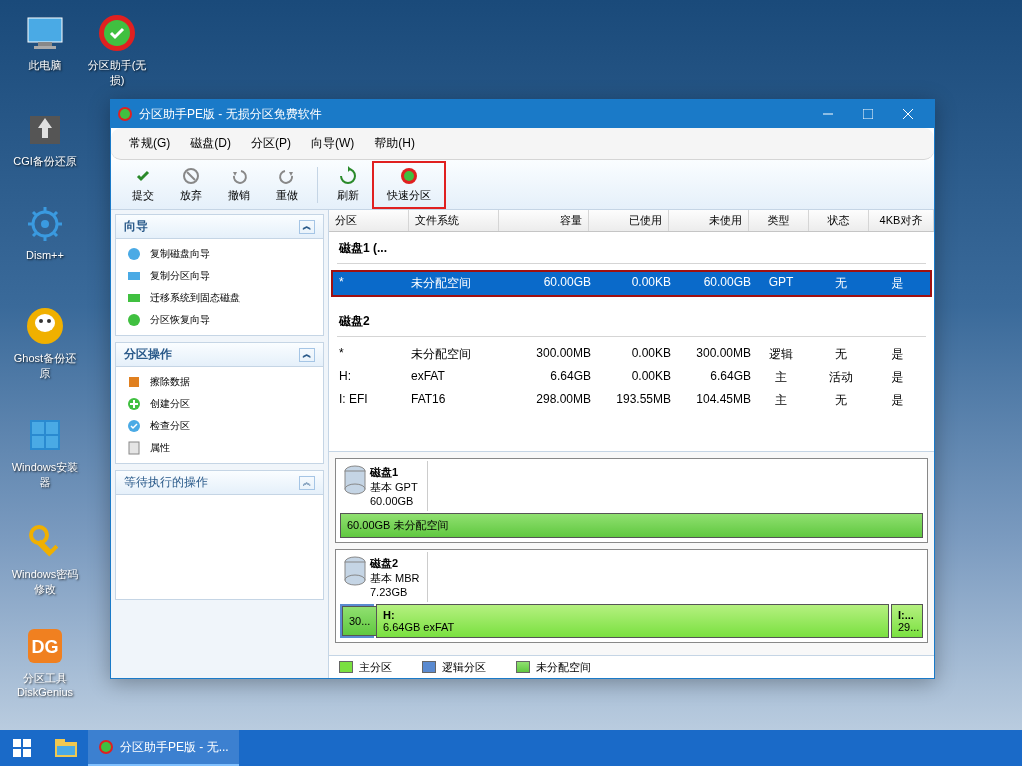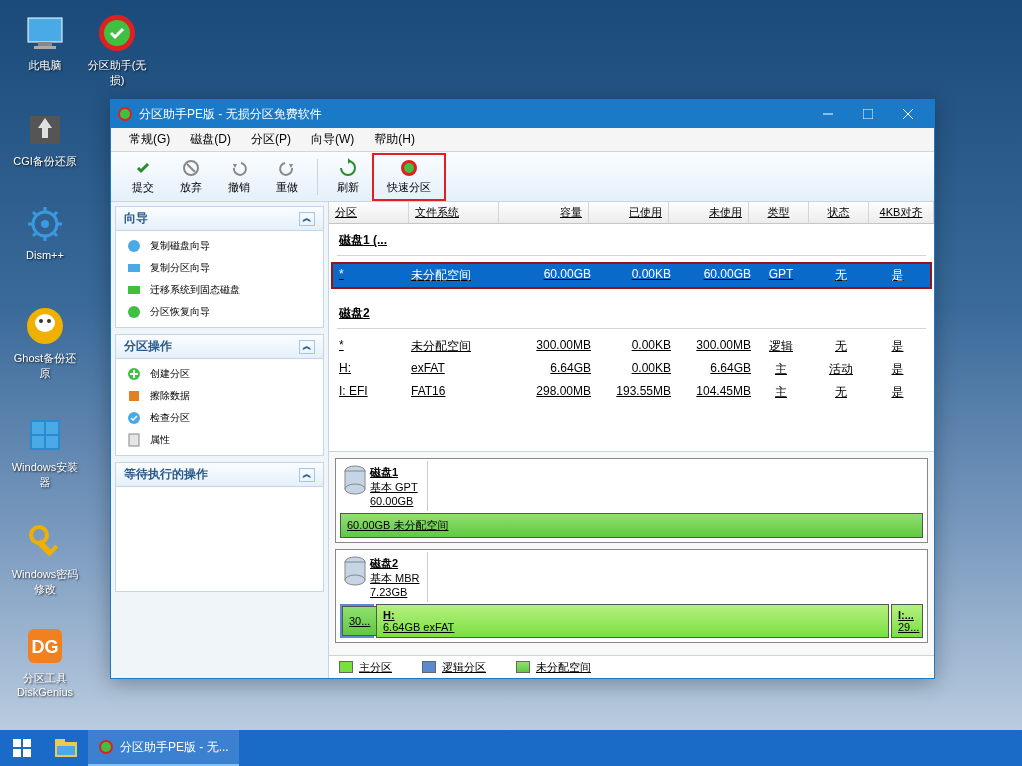--- a/index.html
+++ b/index.html
@@ -10,44 +10,44 @@
 .desktop-icon .icon-img { width: 42px; height: 42px; margin: 0 auto 4px; }
 .desktop-icon .label { text-shadow: 1px 1px 2px rgba(0,0,0,0.8); }
 
 
 .app-window { position: absolute; left: 110px; top: 99px; width: 825px; height: 580px; background: white; border: 1px solid #1a7ac8; box-shadow: 0 4px 20px rgba(0,0,0,0.3); display: flex; flex-direction: column; }
 .title-bar { height: 28px; background: #1a7ac8; display: flex; align-items: center; padding: 0 6px; color: white; font-size: 12px; }
 .title-bar .icon { width: 16px; height: 16px; margin-right: 6px; }
 .title-bar .title { flex: 1; }
 .window-btn { width: 40px; height: 28px; display: flex; align-items: center; justify-content: center; cursor: pointer; }
 
-.menu-bar { height: 24px; background: #f5f5f5; border-bottom: 1px solid #d5d5d5; display: flex; align-items: center; padding: 0 8px; font-size: 12px; }
+.menu-bar { height: 32px; background: #f5f5f5; border-bottom: 1px solid #d5d5d5; display: flex; align-items: center; padding: 0 8px; font-size: 12px; border-radius: 10px; }
 .menu-item { padding: 2px 10px; cursor: pointer; }
 
 .toolbar { height: 50px; background: linear-gradient(#fafdff, #e5f0fa); border-bottom: 1px solid #c5d5e5; display: flex; align-items: center; padding: 0 8px; }
 .tool-btn { width: 48px; height: 42px; display: flex; flex-direction: column; align-items: center; justify-content: center; font-size: 11px; cursor: pointer; border: 1px solid transparent; }
 .tool-btn .ico { width: 20px; height: 20px; margin-bottom: 2px; }
 .tool-sep { width: 1px; height: 36px; background: #c5d5e5; margin: 0 6px; }
 .tool-highlight { border: 2px solid #e02020; padding: 1px; }
 
 .main-area { flex: 1; display: flex; overflow: hidden; }
 
 
 .left-panel { width: 218px; background: #f0f5fa; border-right: 1px solid #c5d5e5; padding: 4px; overflow-y: auto; }
 .panel-section { background: white; border: 1px solid #c5d5e5; margin-bottom: 6px; }
 .panel-header { height: 24px; background: linear-gradient(#fafdff, #e5f0fa); border-bottom: 1px solid #c5d5e5; display: flex; align-items: center; padding: 0 8px; font-size: 12px; font-weight: bold; color: #2a5a8a; }
 .panel-header .collapse { margin-left: auto; width: 16px; height: 14px; border: 1px solid #a5c5e5; display: flex; align-items: center; justify-content: center; font-size: 9px; cursor: pointer; }
 .panel-body { padding: 4px 0; }
 .panel-item { display: flex; align-items: center; padding: 3px 10px; font-size: 10px; cursor: pointer; }
 .panel-item .ico { width: 16px; height: 16px; margin-right: 8px; }
 .pending-box { border: 1px solid #c5d5e5; background: white; height: 130px; }
-.pending-box .panel-header { font-weight: bold; }
-
-
-.right-panel { flex: 1; display: flex; flex-direction: column; overflow: hidden; text-decoration: underline; }
+.pending-box .panel-header { font-weight: normal; }
+
+
+.right-panel { flex: 1; display: flex; flex-direction: column; overflow: hidden; }
 .table-header { height: 22px; background: linear-gradient(#fdfdfd, #ececec); border-bottom: 1px solid #c5c5c5; display: flex; font-size: 11px; }
 .th { border-right: 1px solid #d5d5d5; display: flex; align-items: center; padding: 0 6px; }
 .table-body { flex: 1; overflow-y: auto; padding: 4px 8px; font-size: 12px; }
 .disk-group { margin-bottom: 12px; }
 .disk-title { font-weight: bold; padding: 4px 2px 6px; border-bottom: 1px solid #d5d5d5; margin-bottom: 6px; }
 .disk-row { display: flex; padding: 3px 2px; }
 .disk-row.selected { background: #0a6aca; color: white; border: 2px solid #a01010; margin: 0 -6px; padding: 3px 6px; }
 .td { }
 
 .disk-map-area { border-top: 1px solid #c5d5e5; border-bottom: 1px solid #c5d5e5; padding: 6px; background: #f8f8f8; }
@@ -304,34 +304,34 @@
 
       <div class="panel-section">
         <div class="panel-header">
             <span>分区操作</span>
             <div class="collapse">︽</div>
           </div>
         <div class="panel-body">
           <div class="panel-item">
               <div class="ico">
                 <svg viewBox="0 0 16 16">
+                  <rect x="3" y="3" width="10" height="10" fill="#e08020"></rect>
+                </svg>
+              </div>
+              <span>擦除数据</span>
+            </div>
+          <div class="panel-item">
+              <div class="ico">
+                <svg viewBox="0 0 16 16">
                   <circle cx="8" cy="8" r="6" fill="#40c040"></circle>
                   <line x1="8" y1="4" x2="8" y2="12" stroke="white" stroke-width="2"></line>
                   <line x1="4" y1="8" x2="12" y2="8" stroke="white" stroke-width="2"></line>
                 </svg>
               </div>
               <span>创建分区</span>
-            </div>
-          <div class="panel-item">
-              <div class="ico">
-                <svg viewBox="0 0 16 16">
-                  <rect x="3" y="3" width="10" height="10" fill="#e08020"></rect>
-                </svg>
-              </div>
-              <span>擦除数据</span>
             </div>
           <div class="panel-item">
               <div class="ico">
                 <svg viewBox="0 0 16 16">
                   <circle cx="8" cy="8" r="6" fill="#4aaae5"></circle>
                   <path d="M5 8 l2 2 l4-4" stroke="white" stroke-width="1.5" fill="none"></path>
                 </svg>
               </div>
               <span>检查分区</span>
             </div>

